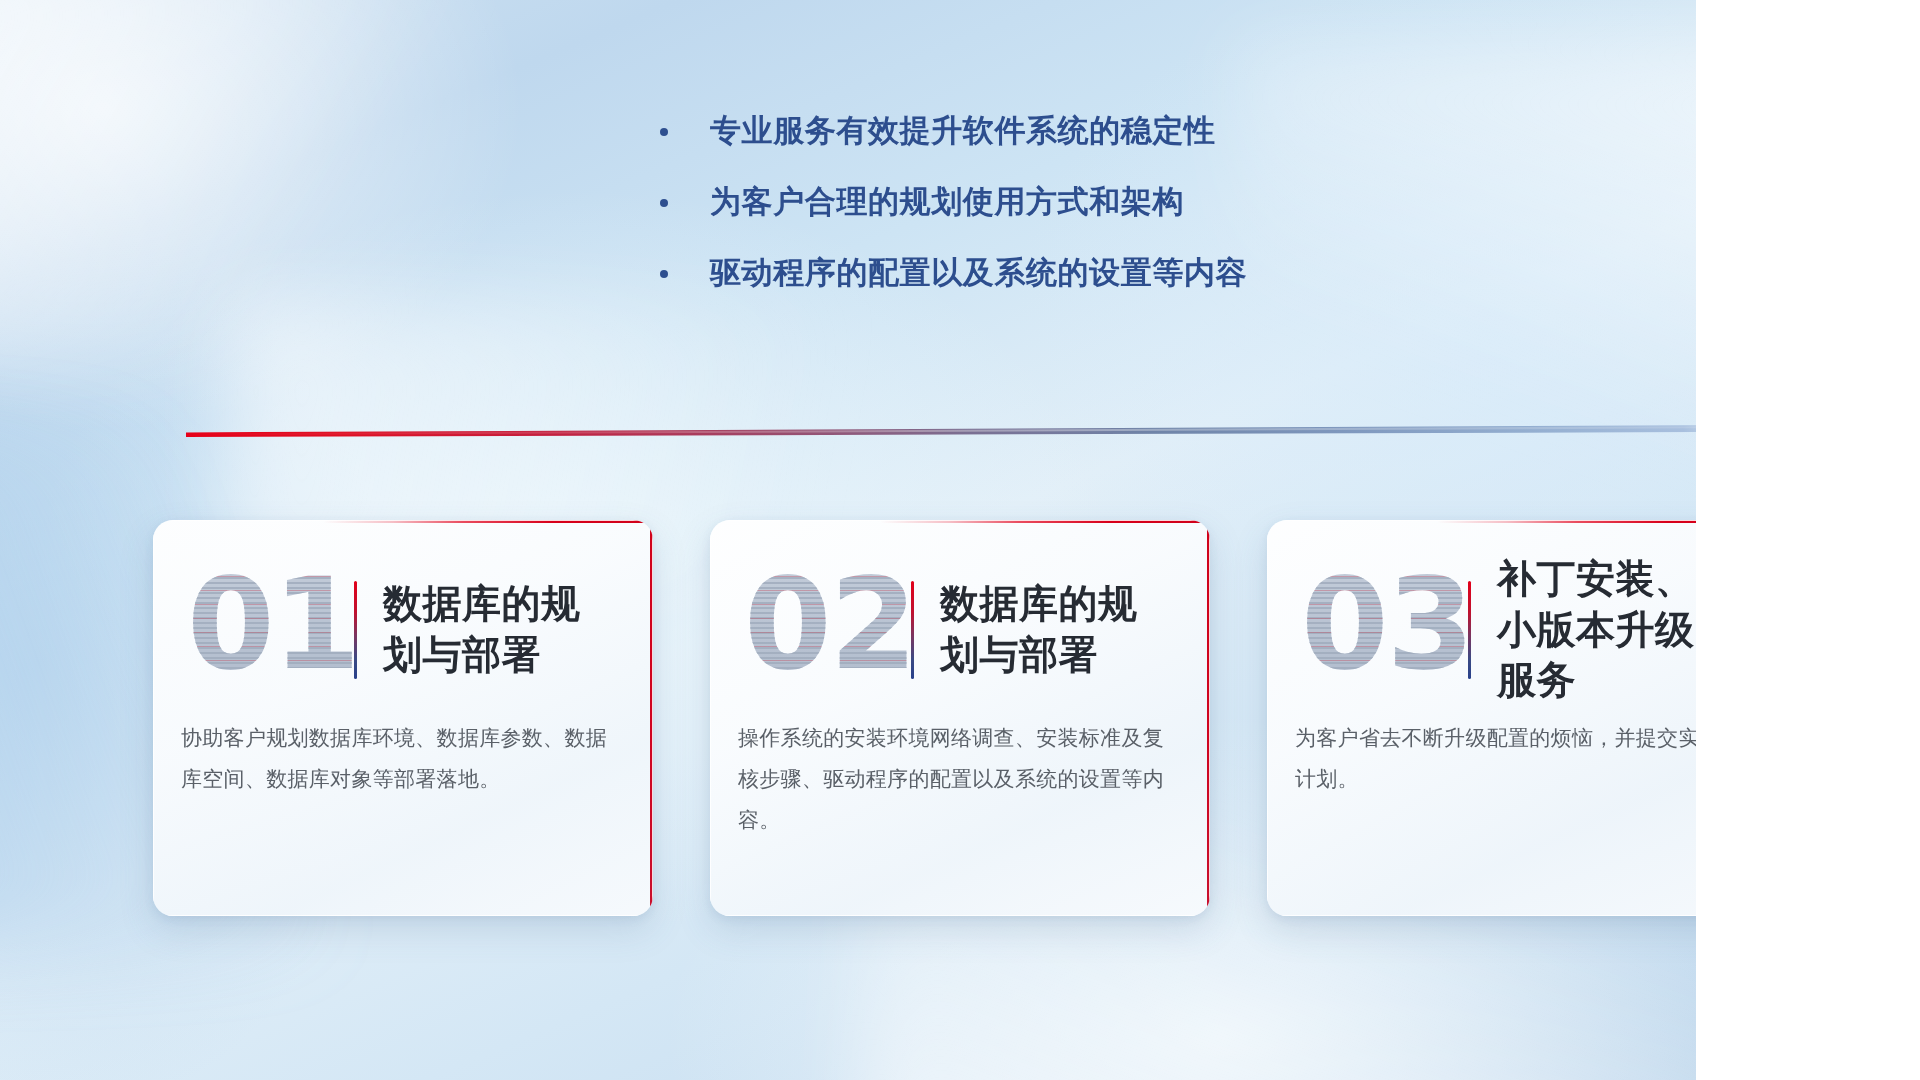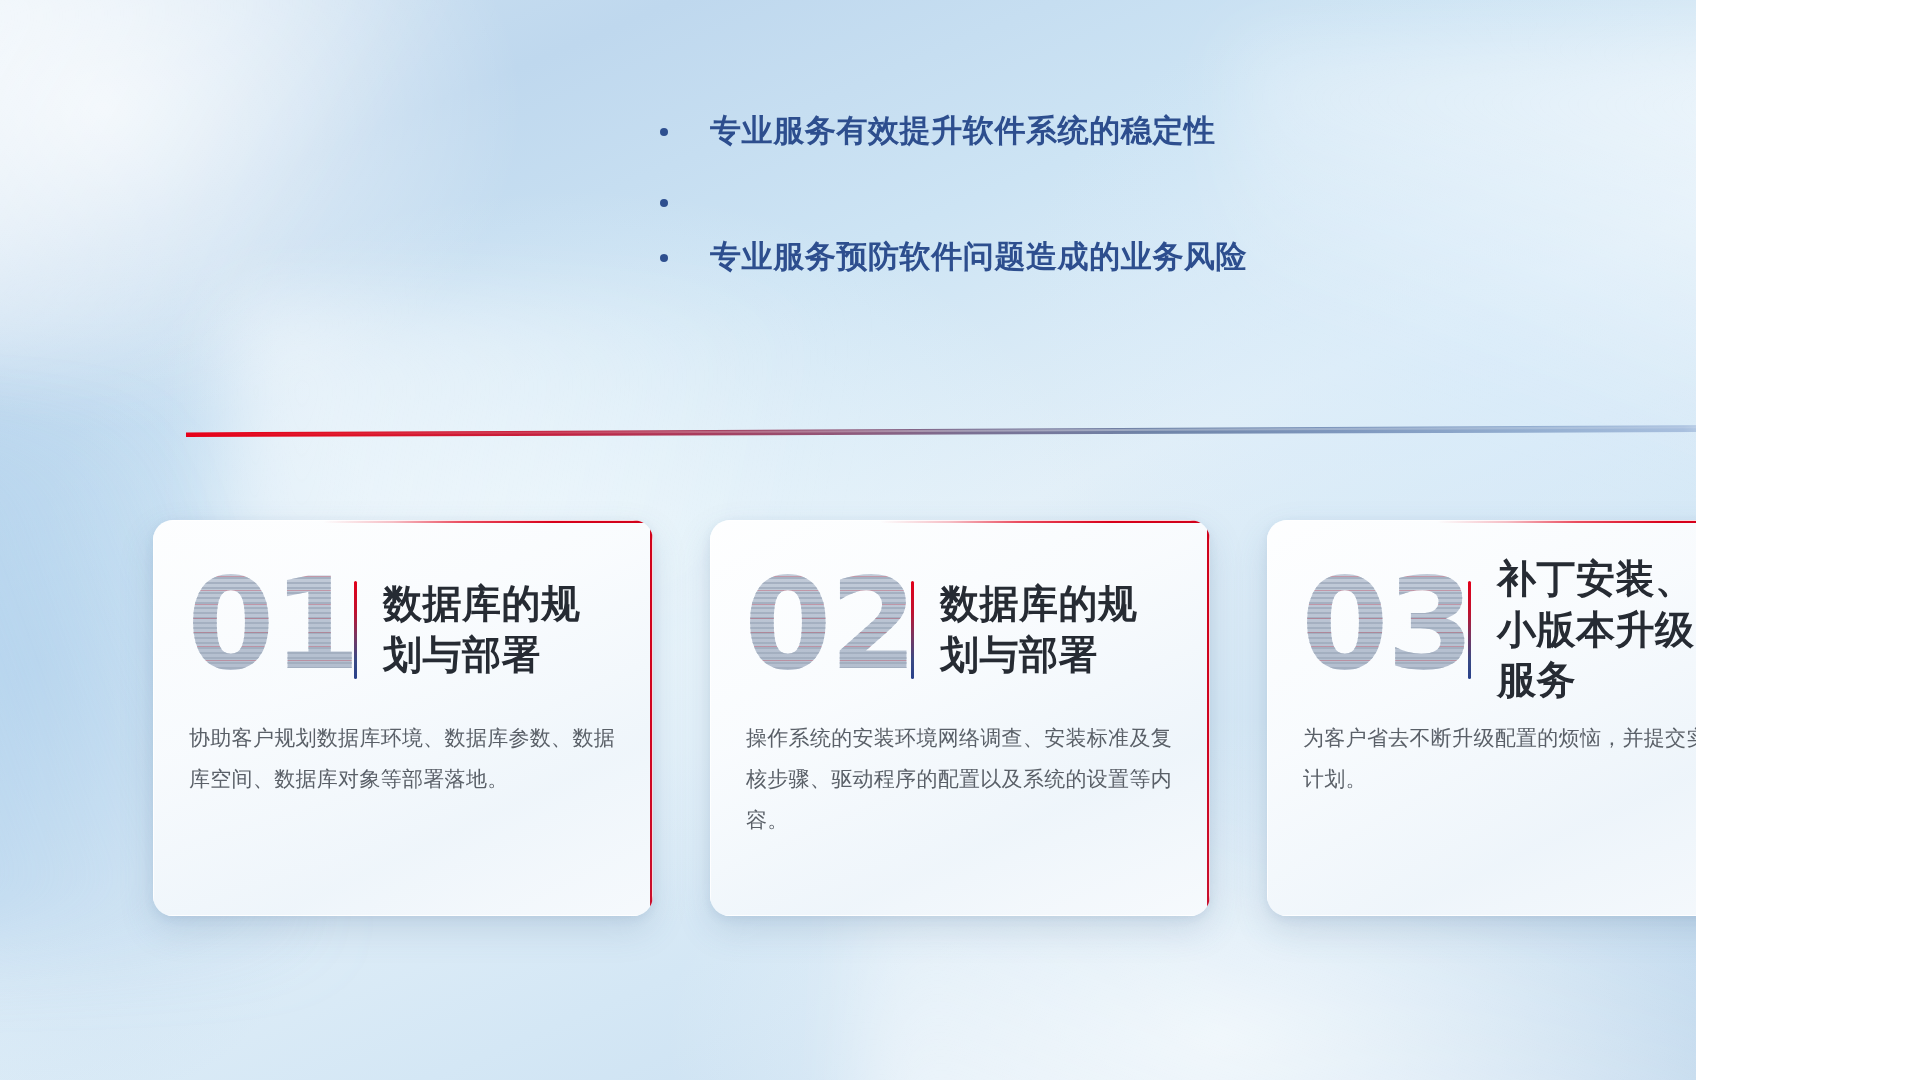--- a/index.html
+++ b/index.html
@@ -211,21 +211,21 @@
     flex:1 1 auto;
     font-size:39px;
     line-height:1.30;
     font-weight:700;
     color:#262b33;
     letter-spacing:0.5px;
   }
 
   .card-body {
     position:relative;
-    padding:0 36px 0 36px;
+    padding:0 36px 0 28px;
     margin-top:20px;
     font-size:21px;
     line-height:1.95;
     color:#5a6068;
     letter-spacing:0.3px;
   }
 </style>
 </head>
 <body>
 
@@ -239,25 +239,26 @@
 
   <div id="bullets">
 
     <div class="bullet-row">
       <span class="bullet-dot"></span>
       <span class="bullet-text">专业服务有效提升软件系统的稳定性</span>
     </div>
 
     <div class="bullet-row">
       <span class="bullet-dot"></span>
+      <span class="bullet-text">为客户合理的规划使用方式和架构</span>
     </div>
 
     <div class="bullet-row">
       <span class="bullet-dot"></span>
-      <span class="bullet-text">专业服务预防软件问题造成的业务风险</span>
+      <span class="bullet-text">驱动程序的配置以及系统的设置等内容</span>
     </div>
 
 
   </div>
 
   <div id="divider">
     <div class="wedge"></div>
     <div class="wedge-hi"></div>
   </div>
 

